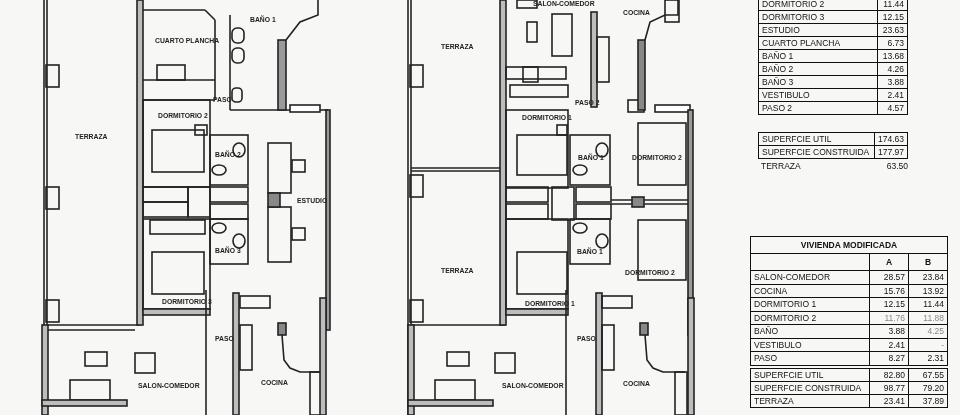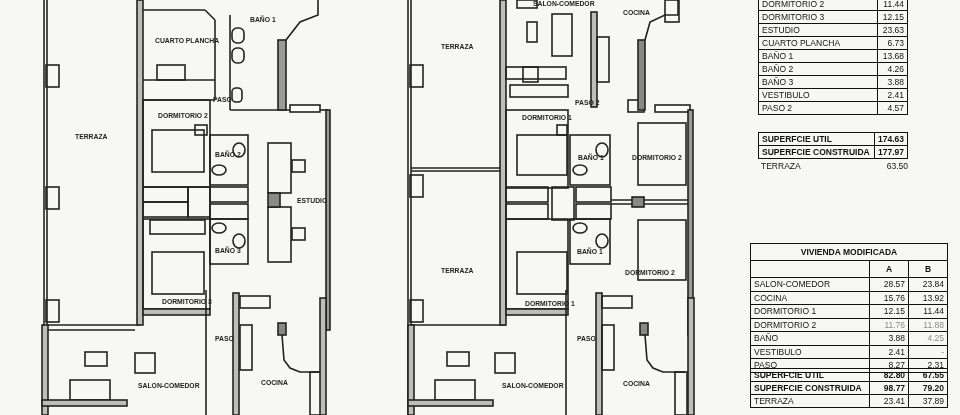--- a/index.html
+++ b/index.html
@@ -2,28 +2,28 @@
 <html><head>
 <meta charset="utf-8">
 <style>
   html,body{margin:0;padding:0;}
   body{width:960px;height:415px;background:#f7f7f5;position:relative;overflow:hidden;font-family:"Liberation Sans",sans-serif;color:#111;}
   .plan{position:absolute;top:0;}
   
   .tbl{position:absolute;border-collapse:collapse;font-size:8.5px;}
   .tbl td{border:1px solid #111;padding:0 3px;height:12px;line-height:12px;}
   .tbl td.num{text-align:right;}
-  .tbl tr.bold td{font-weight:bold;margin-top:19px;}
+  .tbl tr.bold td{font-weight:normal;margin-top:19px;}
   .t1{left:758px;top:-3px;width:150px;}
   .t1 td:first-child{width:112px;}
   .sum1{left:758px;top:132px;width:150px;}
   .sum1 td:first-child{width:112px;}
   .ter1{position:absolute;left:761px;top:161px;font-size:8.5px;width:147px;}
   .ter1 span.v{position:absolute;right:0;top:0;padding-left:30px;}
-  .t2{left:750px;top:243px;width:198px;}
+  .t2{left:750px;top:236px;width:198px;}
   .t2 td{height:12.5px;line-height:12.5px;}
   .t2 td.name{width:118px;}
   .t2 td.num{width:33px;}
   .t2 th{border:1px solid #111;font-size:8.5px;height:14px;font-weight:bold;}
   .sum2{left:750px;top:368px;width:198px;}
   .sum2 td.name{width:118px;}
   .sum2 td.num{width:33px;}
   .faded{color:#8a8a8a;}
 </style>
 </head>

